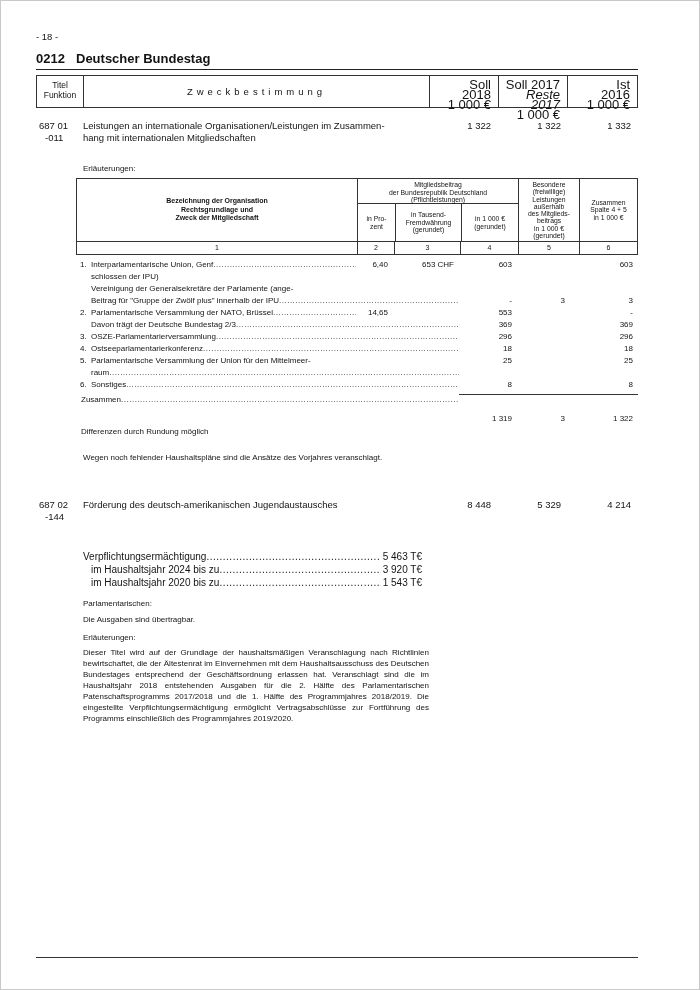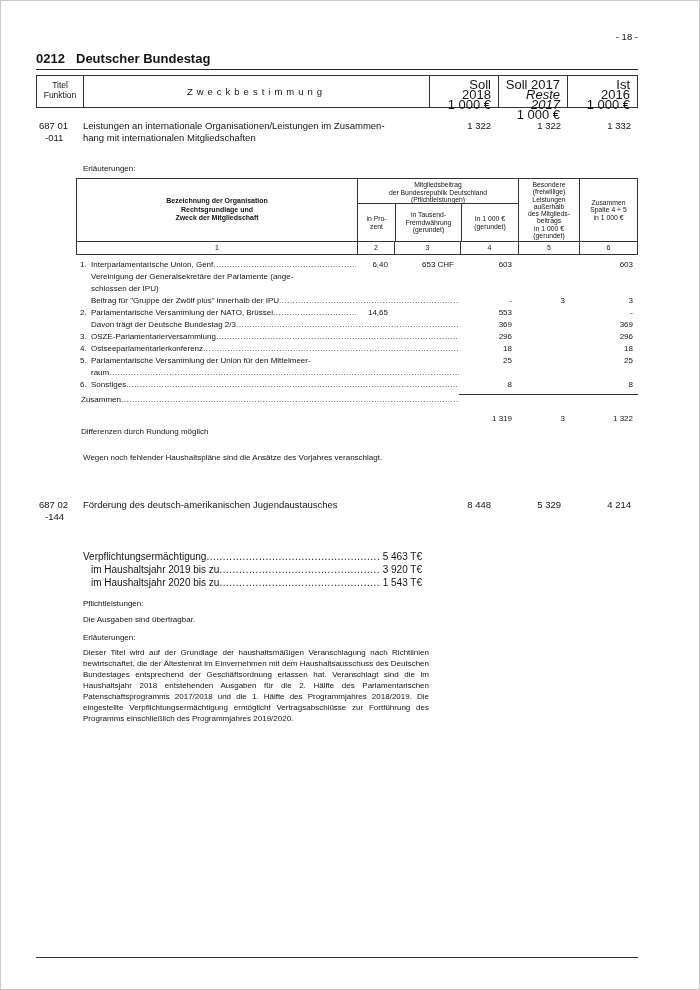--- a/index.html
+++ b/index.html
@@ -3,21 +3,21 @@
 <meta charset="utf-8">
 <style>
   *{margin:0;padding:0;box-sizing:border-box}
   html,body{background:#fff}
   .page{width:700px;height:990px;position:relative;background:#fff;border:1px solid #c9c9c9;
         font-family:"Liberation Sans","DejaVu Sans",sans-serif;color:#141414;
         padding:30px 0 0 35px;overflow:hidden}
   .pre{white-space:pre-line}
   .italic{font-style:italic}
 
-  .page-num{width:602px;text-align:right;font-size:9.5px}
+  .page-num{width:602px;text-align:left;font-size:9.5px}
   .chapter{margin-top:9px;display:flex;font-weight:bold;font-size:13px}
   .ch-code{width:40px}
   .rule{margin-top:3px;width:602px;border-top:1.5px solid #222}
 
   
   .head-table{margin-top:5px;display:flex;width:602px;height:33px;border:1px solid #333}
   .ht{flex:0 0 auto}
   .ht + .ht{border-left:1px solid #333}
   .ht-titel{width:46px;text-align:center;font-size:8.5px;line-height:10px;padding-top:4px}
   .ht-zweck{width:346px;display:flex;align-items:center;justify-content:center;font-size:9.5px;letter-spacing:4px}
@@ -197,22 +197,22 @@
         </div>
         <div class="oc c2">6,40</div>
         <div class="oc c3">653 CHF</div>
         <div class="oc c4">603</div>
         <div class="oc c5"></div>
         <div class="oc c6">603</div>
       </div>
 
       <div class="otr">
         <div class="oc c1 span3">
+          <div class="lline">schlossen der IPU)</div>
           <div class="lline">Vereinigung der Generalsekretäre der Parlamente (ange-</div>
-          <div class="lline">schlossen der IPU)</div>
         </div>
       </div>
 
       <div class="otr">
         <div class="oc c1 span3">
           <div class="lline flexline">
               <span class="ltext">Beitrag für "Gruppe der Zwölf plus" innerhalb der IPU</span>
               <span class="leader">........................................................................................................................................................................................................</span>
             </div>
         </div>
@@ -332,31 +332,31 @@
     <div class="tr-val w3">4 214</div>
   </div>
 
   <div class="ve">
     <div class="ve-line">
       <span class="ve-label">Verpflichtungsermächtigung</span>
       <span class="leader">........................................................................................................................................................................................................</span>
       <span class="ve-val">5 463 T€</span>
     </div>
     <div class="ve-line indent">
-      <span class="ve-label">im Haushaltsjahr 2019 bis zu</span>
+      <span class="ve-label">im Haushaltsjahr 2024 bis zu</span>
       <span class="leader">........................................................................................................................................................................................................</span>
       <span class="ve-val">3 920 T€</span>
     </div>
     <div class="ve-line indent">
       <span class="ve-label">im Haushaltsjahr 2020 bis zu</span>
       <span class="leader">........................................................................................................................................................................................................</span>
       <span class="ve-val">1 543 T€</span>
     </div>
   </div>
 
-  <div class="hv-label">Pflichtleistungen:</div>
+  <div class="hv-label">Parlamentarischen:</div>
   <div class="hv-text">Die Ausgaben sind übertragbar.</div>
 
   <div class="erl-label2">Erläuterungen:</div>
   <p class="para p-erl">Dieser Titel wird auf der Grundlage der haushaltsmäßigen Veranschlagung nach Richtlinien bewirtschaftet, die der Ältestenrat im Einvernehmen mit dem Haushaltsausschuss des Deutschen Bundestages entsprechend der Geschäftsordnung erlassen hat. Veranschlagt sind die im Haushaltsjahr 2018 entstehenden Ausgaben für die 2. Hälfte des Parlamentarischen Patenschaftsprogramms 2017/2018 und die 1. Hälfte des Programmjahres 2018/2019. Die eingestellte Verpflichtungsermächtigung ermöglicht Vertragsabschlüsse zur Fortführung des Programms einschließlich des Programmjahres 2019/2020.</p>
 
   <div class="footer-rule"></div>
 </div>
 
 </body></html>

